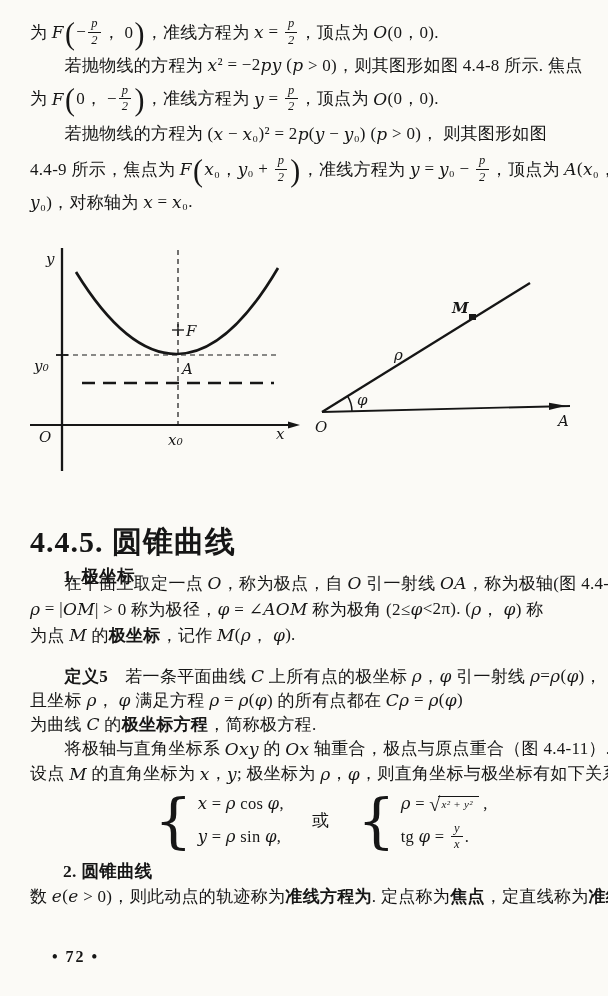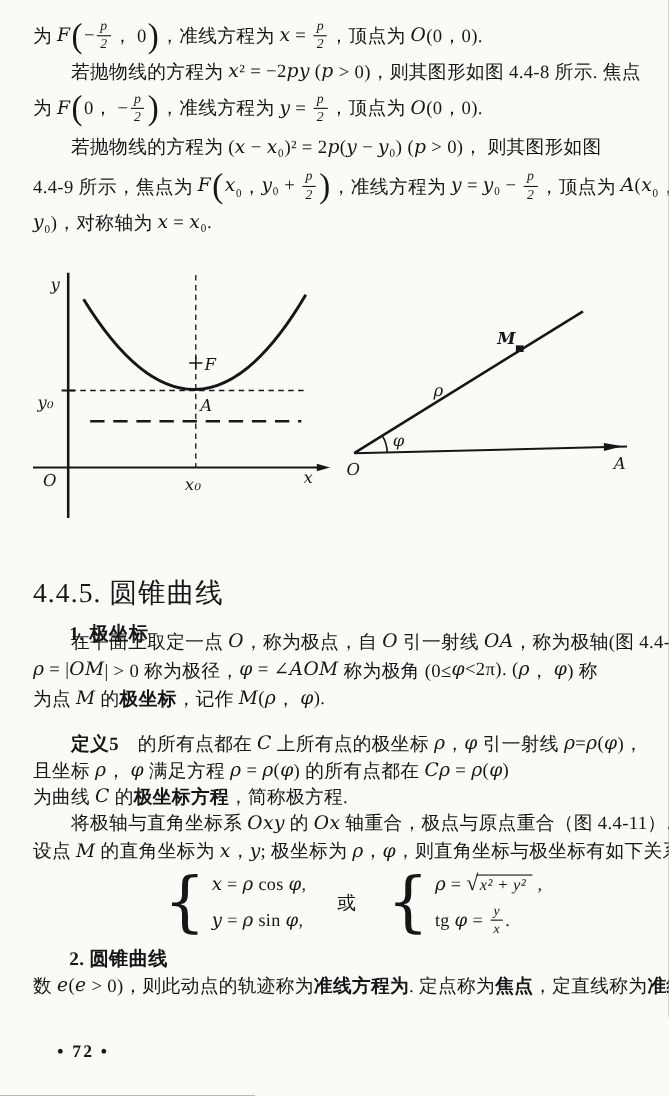--- a/index.html
+++ b/index.html
@@ -15,26 +15,26 @@
   .mi{font-style:italic;font-family:"DejaVu Serif",serif;}
   .bd{font-weight:bold;}
   .frac{display:inline-flex;flex-direction:column;align-items:center;
         font-size:12.5px;line-height:1.05;margin:0 2px;font-style:italic;}
   .frac .num{border-bottom:1px solid #161616;padding:0 3px 1px;}
   .frac .den{padding-top:1px;}
   .bigp{font-size:30px;line-height:0.9;margin:0 1px;transform:scaleY(1.05);}
   .rt{display:inline-flex;}
   .rt .rad{font-size:20px;line-height:1;align-self:flex-start;margin-right:-2px;}
   .rt .rbar{border-top:1.4px solid #161616;padding:1px 6px 0 3px;
-            font-style:italic;font-size:15px;margin-top:2px;}
+            font-style:italic;font-size:11px;margin-top:2px;}
   .figrow{position:absolute;top:240px;left:26px;width:562px;display:flex;}
   .caprow{position:absolute;top:480px;left:26px;width:562px;display:flex;font-size:16px;}
   .cap{width:281px;text-align:center;letter-spacing:2px;}
-  .heading{position:absolute;top:522px;left:30px;margin:0;font-size:25px;
-           font-weight:normal;letter-spacing:1px;}
+  .heading{position:absolute;top:522px;left:30px;margin:0;font-size:30px;
+           font-weight:bold;letter-spacing:1px;}
   .subhead{position:absolute;left:63px;font-size:17.5px;font-weight:bold;}
   .eqblock{position:absolute;top:787px;left:0;width:608px;display:flex;
            justify-content:center;padding-left:34px;box-sizing:border-box;}
   .sys{display:flex;align-items:center;}
   .syslines{display:flex;flex-direction:column;}
   .eqln{height:33px;font-size:16.5px;}
   .brace{font-size:60px;font-weight:400;line-height:56px;margin-right:5px;
          font-family:"DejaVu Serif",serif;}
   .or{align-self:center;margin:0 28px;}
   .pageno{position:absolute;top:948px;left:52px;font-weight:bold;
@@ -191,21 +191,21 @@
         <span class="t">，称为极轴(图 4.4-10).</span>
       </div>
     <div class="ln" style="height:26px">
         <span class="mi">ρ</span>
         <span class="t"> = |</span>
         <span class="mi">OM</span>
         <span class="t">| &gt; 0 称为极径，</span>
         <span class="mi">φ</span>
         <span class="t"> = ∠</span>
         <span class="mi">AOM</span>
-        <span class="t"> 称为极角 (0≤</span>
+        <span class="t"> 称为极角 (2≤</span>
         <span class="mi">φ</span>
         <span class="t">&lt;2π). (</span>
         <span class="mi">ρ</span>
         <span class="t">， </span>
         <span class="mi">φ</span>
         <span class="t">) 称</span>
       </div>
     <div class="ln" style="height:26px">
         <span class="t">为点 </span>
         <span class="mi">M</span>
@@ -218,21 +218,21 @@
         <span class="t">， </span>
         <span class="mi">φ</span>
         <span class="t">).</span>
       </div>
   </div>
 
   <div class="block" style="top:664px">
     <div class="ln" style="height:24px">
         <span class="t">　　</span>
         <span class="bd">定义5</span>
-        <span class="t">　的所有点都在 </span>
+        <span class="t">　若一条平面曲线 </span>
         <span class="mi">C</span>
         <span class="t"> 上所有点的极坐标 </span>
         <span class="mi">ρ</span>
         <span class="t">，</span>
         <span class="mi">φ</span>
         <span class="t"> 引一射线 </span>
         <span class="mi">ρ</span>
         <span class="t">=</span>
         <span class="mi">ρ</span>
         <span class="t">(</span>

